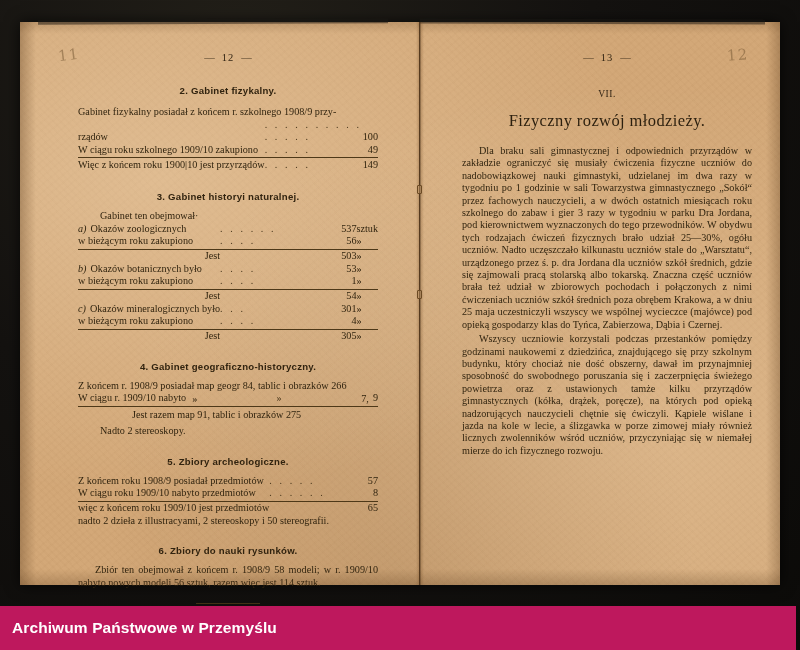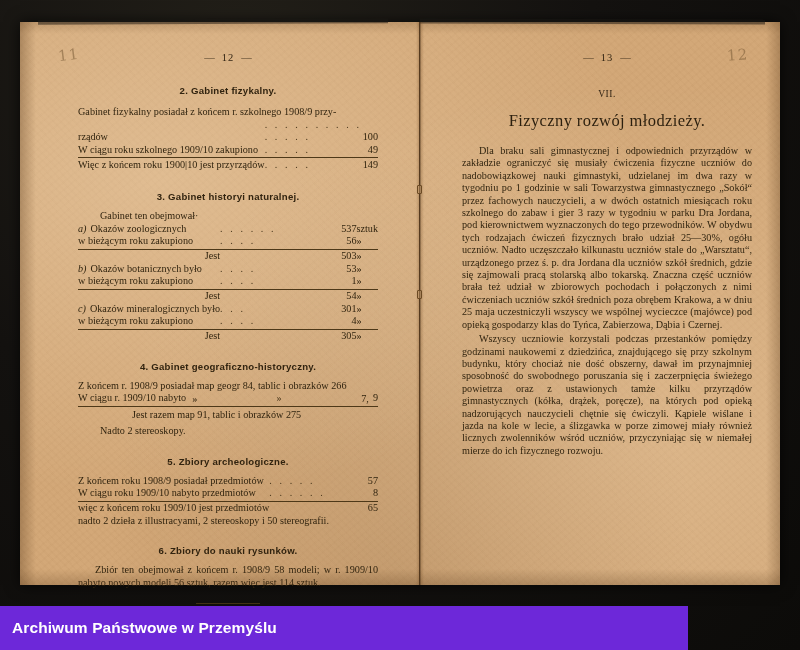--- a/index.html
+++ b/index.html
@@ -230,23 +230,23 @@
     letter-spacing: 1px;
   }
   .hand.hl { left: 38px;  top: 24px; }
   .hand.hr { right: 32px; top: 24px; transform: rotate(-4deg); }
 
   
   #watermark {
     position: absolute;
     left: 0;
     bottom: 0;
-    width: 688px;
+    width: 796px;
     height: 44px;
-    background: #6d28d9;
+    background: #be185d;
     display: flex;
     align-items: center;
   }
   #watermark .wm-text {
     font-family: "Liberation Sans", sans-serif;
     font-size: 15.5px;
     font-weight: bold;
     color: #ffffff;
     padding-left: 12px;
     letter-spacing: .1px;

